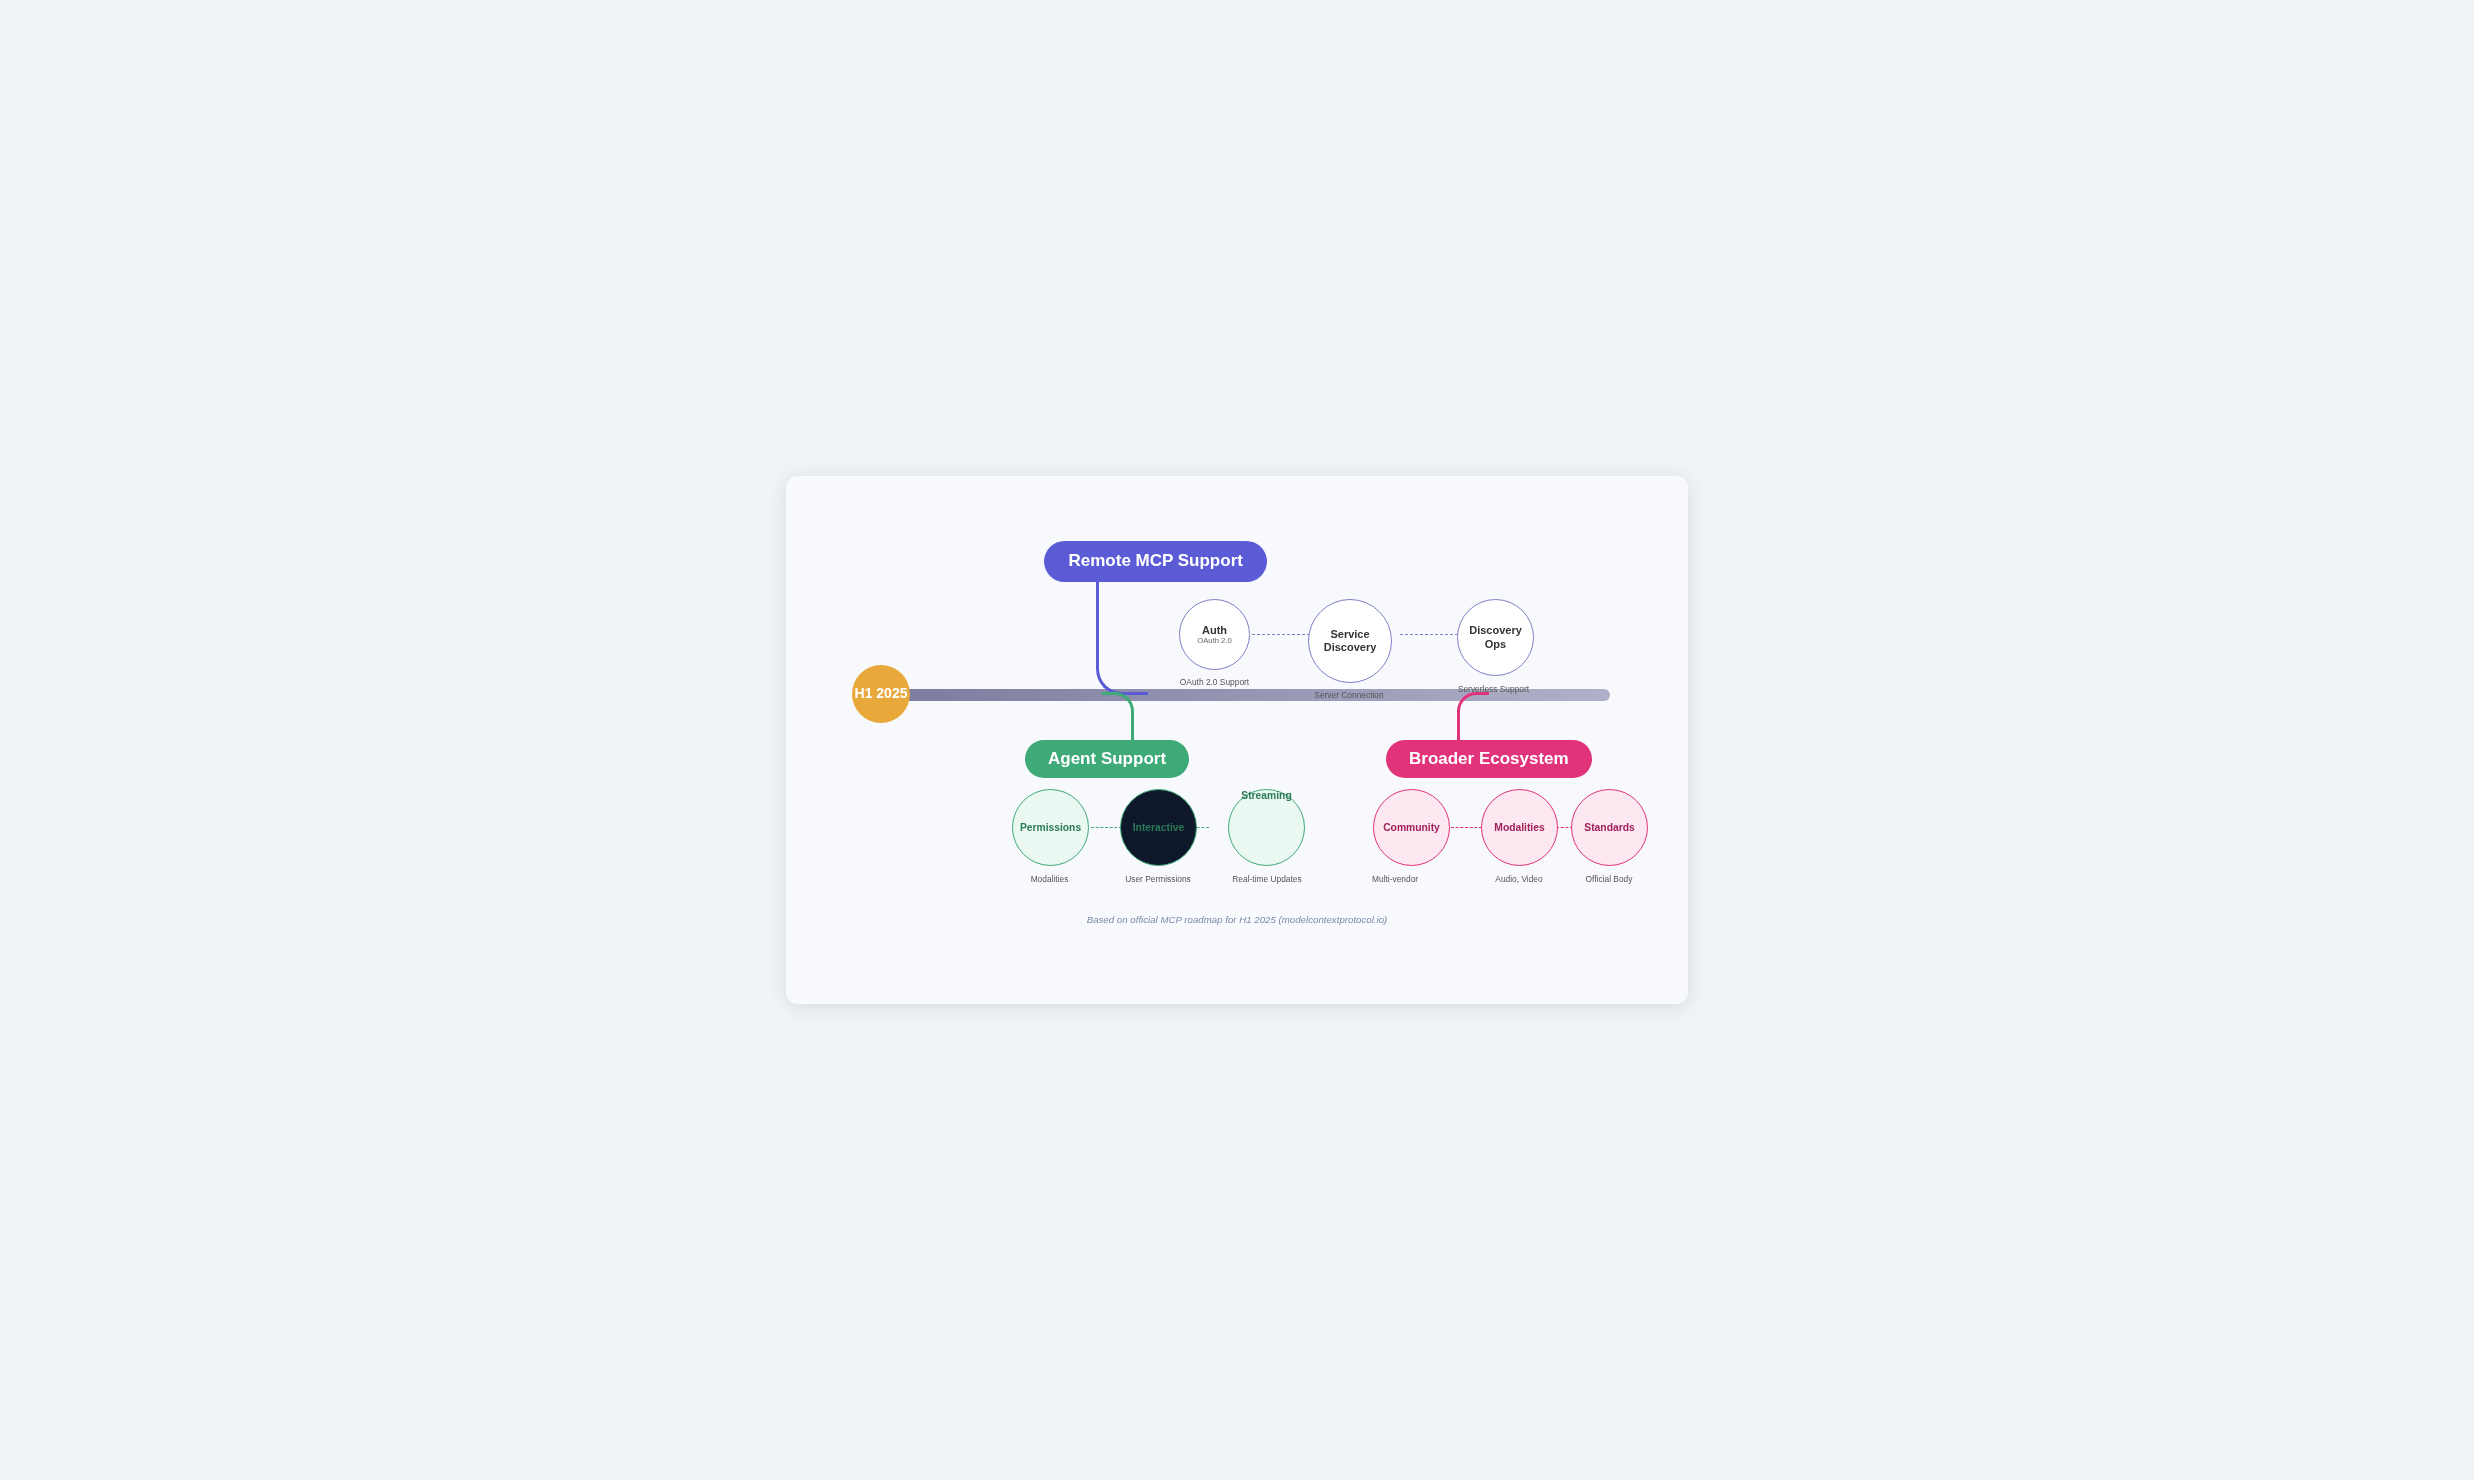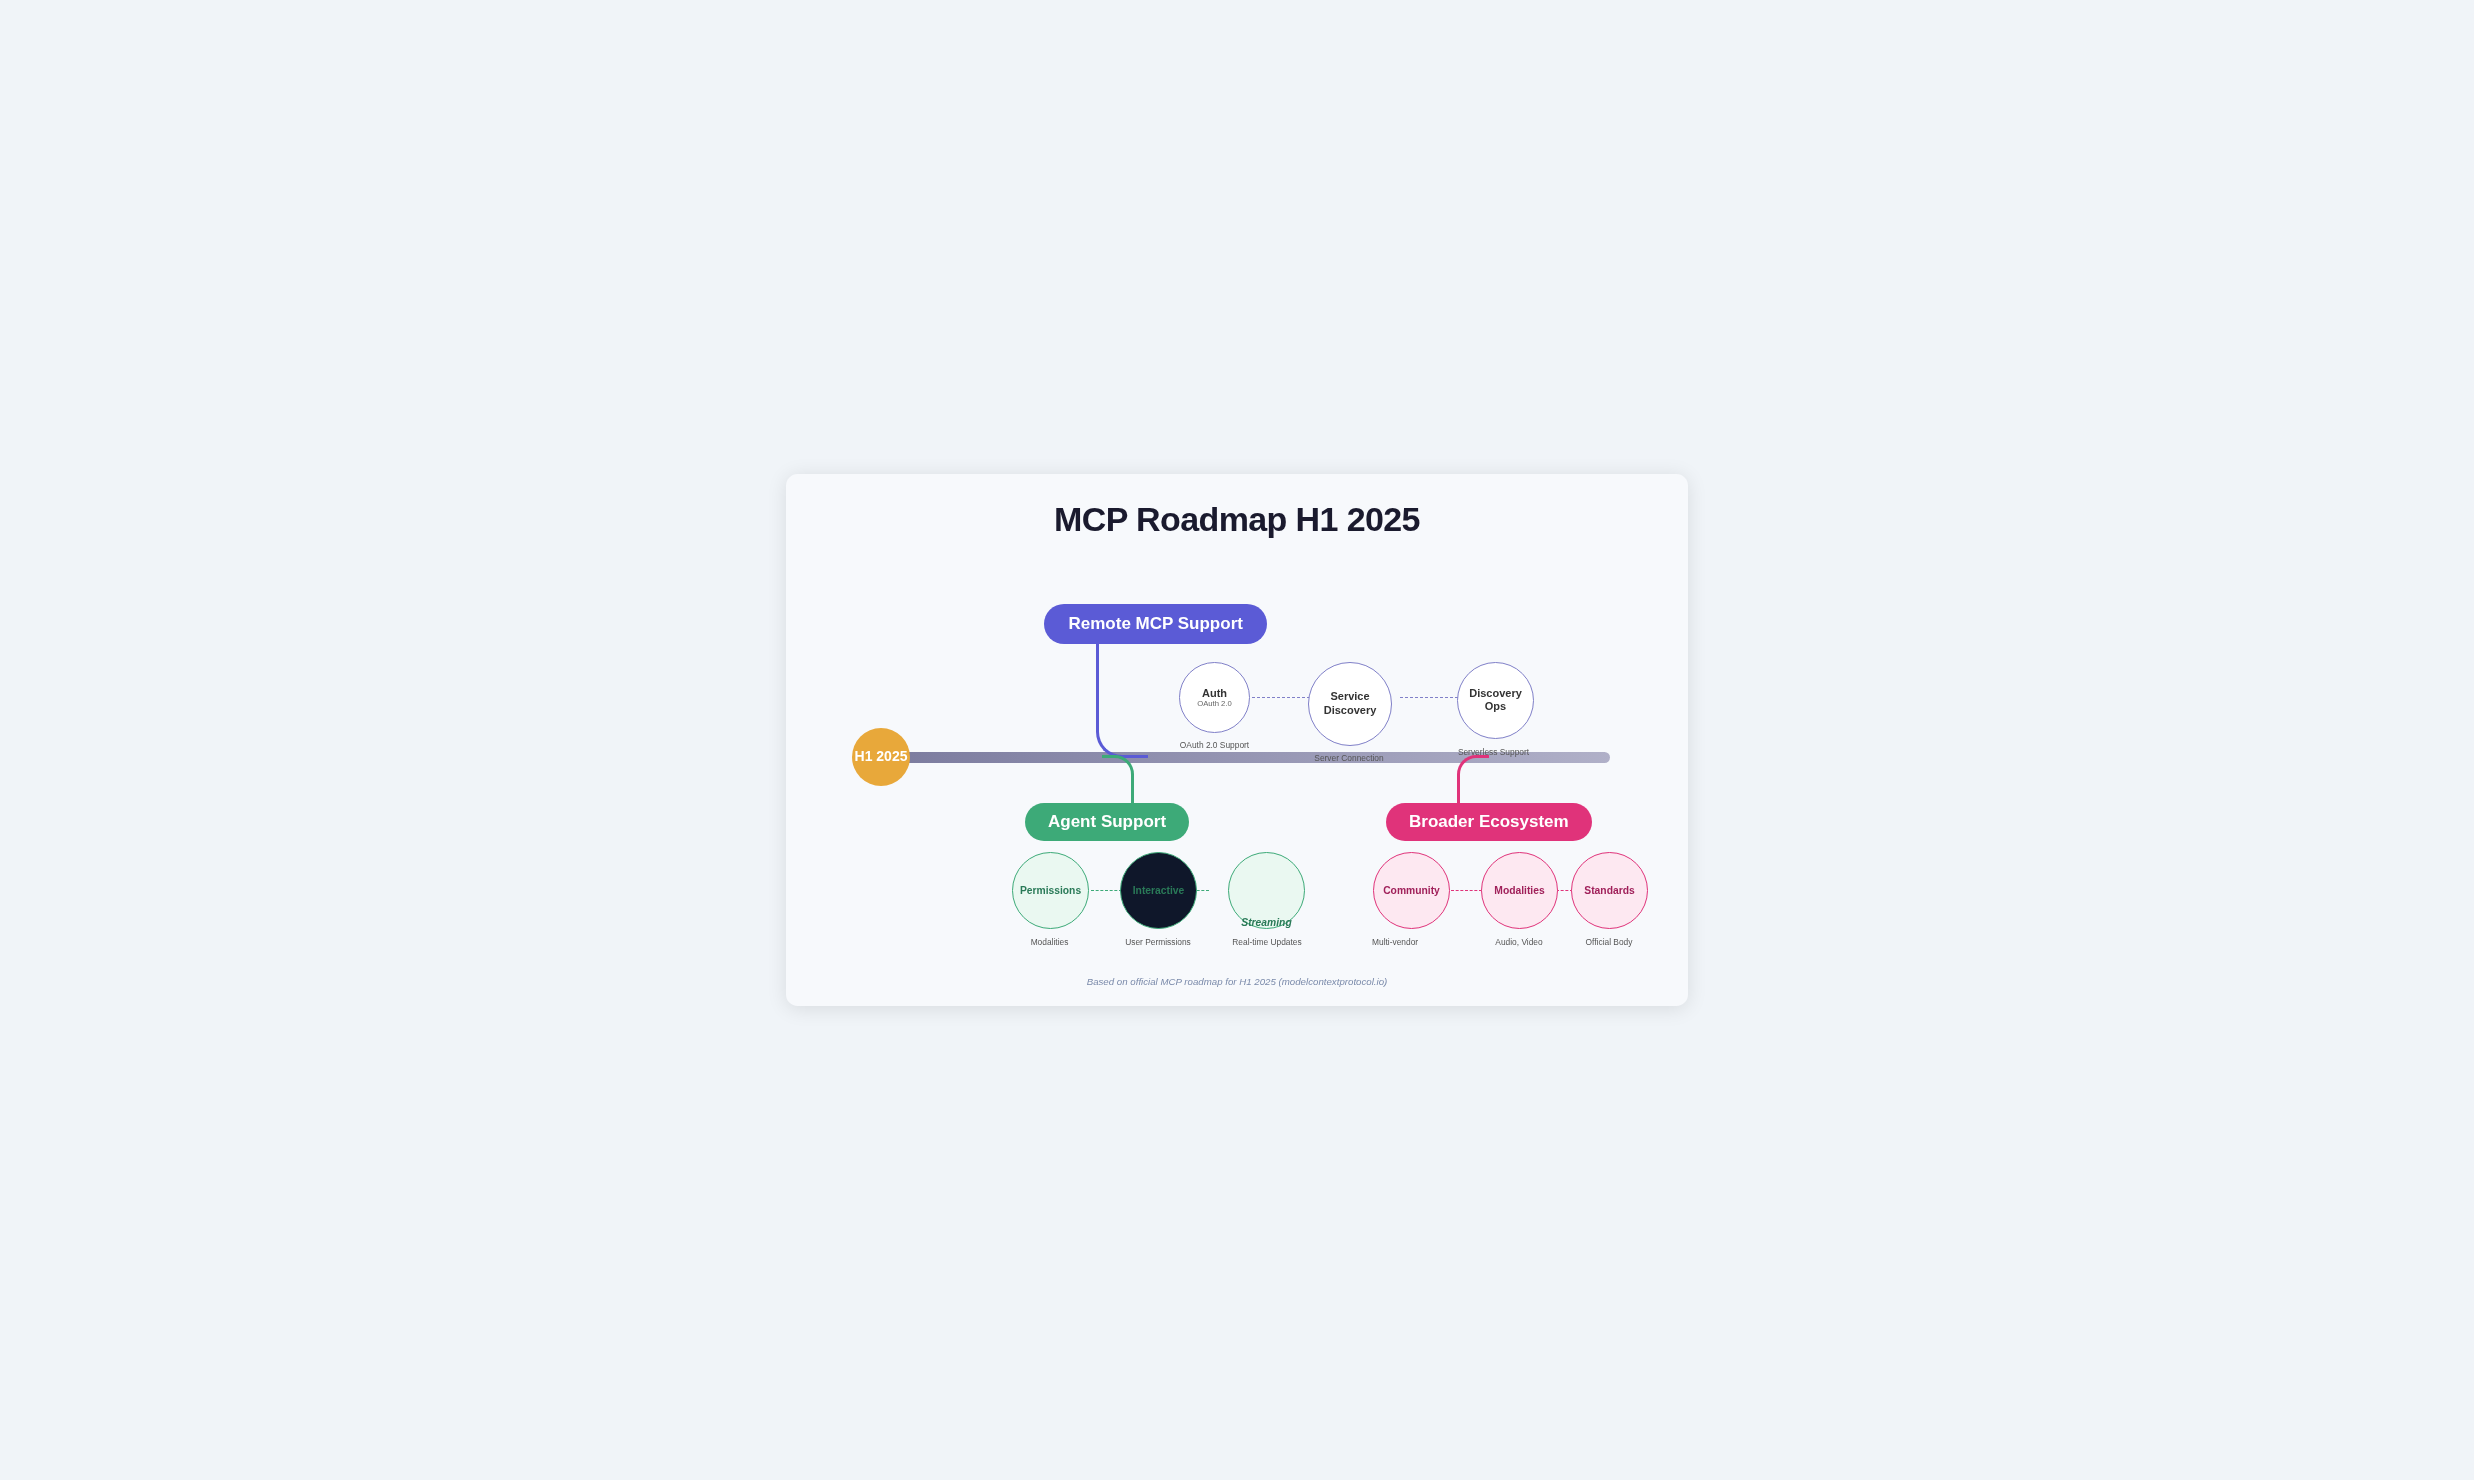--- a/index.html
+++ b/index.html
@@ -334,24 +334,23 @@
     .streaming-circle {
       position: absolute;
       top: 287px;
       left: 403px;
       width: 77px;
       height: 77px;
       background: #eaf8f1;
       border: 1.9px solid #3daa78;
       border-radius: 50%;
       display: flex;
-      align-items: flex-end;
-      justify-content: center;
-      z-index: 5;
-      font-style: italic;
+      align-items: flex-start;
+      justify-content: center;
+      z-index: 5;
     }
     .streaming-circle span {
       font-weight: 700;
       font-size: 10.3px;
       color: #2a7a58;
       text-align: center;
     }
     .streaming-sublabel {
       position: absolute;
       top: 372px;
@@ -510,21 +509,20 @@
       font-size: 9.7px;
       color: #7a8aaa;
       font-style: italic;
       margin-top: 11.6px;
     }
   </style>
 </head>
 <body>
 
 <div class="slide">
-  <h1 class="title">MCP Roadmap H1 2025</h1>
 
   <div class="diagram">
 
     <div class="timeline"></div>
 
     <div class="h1-circle">
       <span>H1 2025</span>
     </div>
 
     <div class="remote-mcp-label">Remote MCP Support</div>

